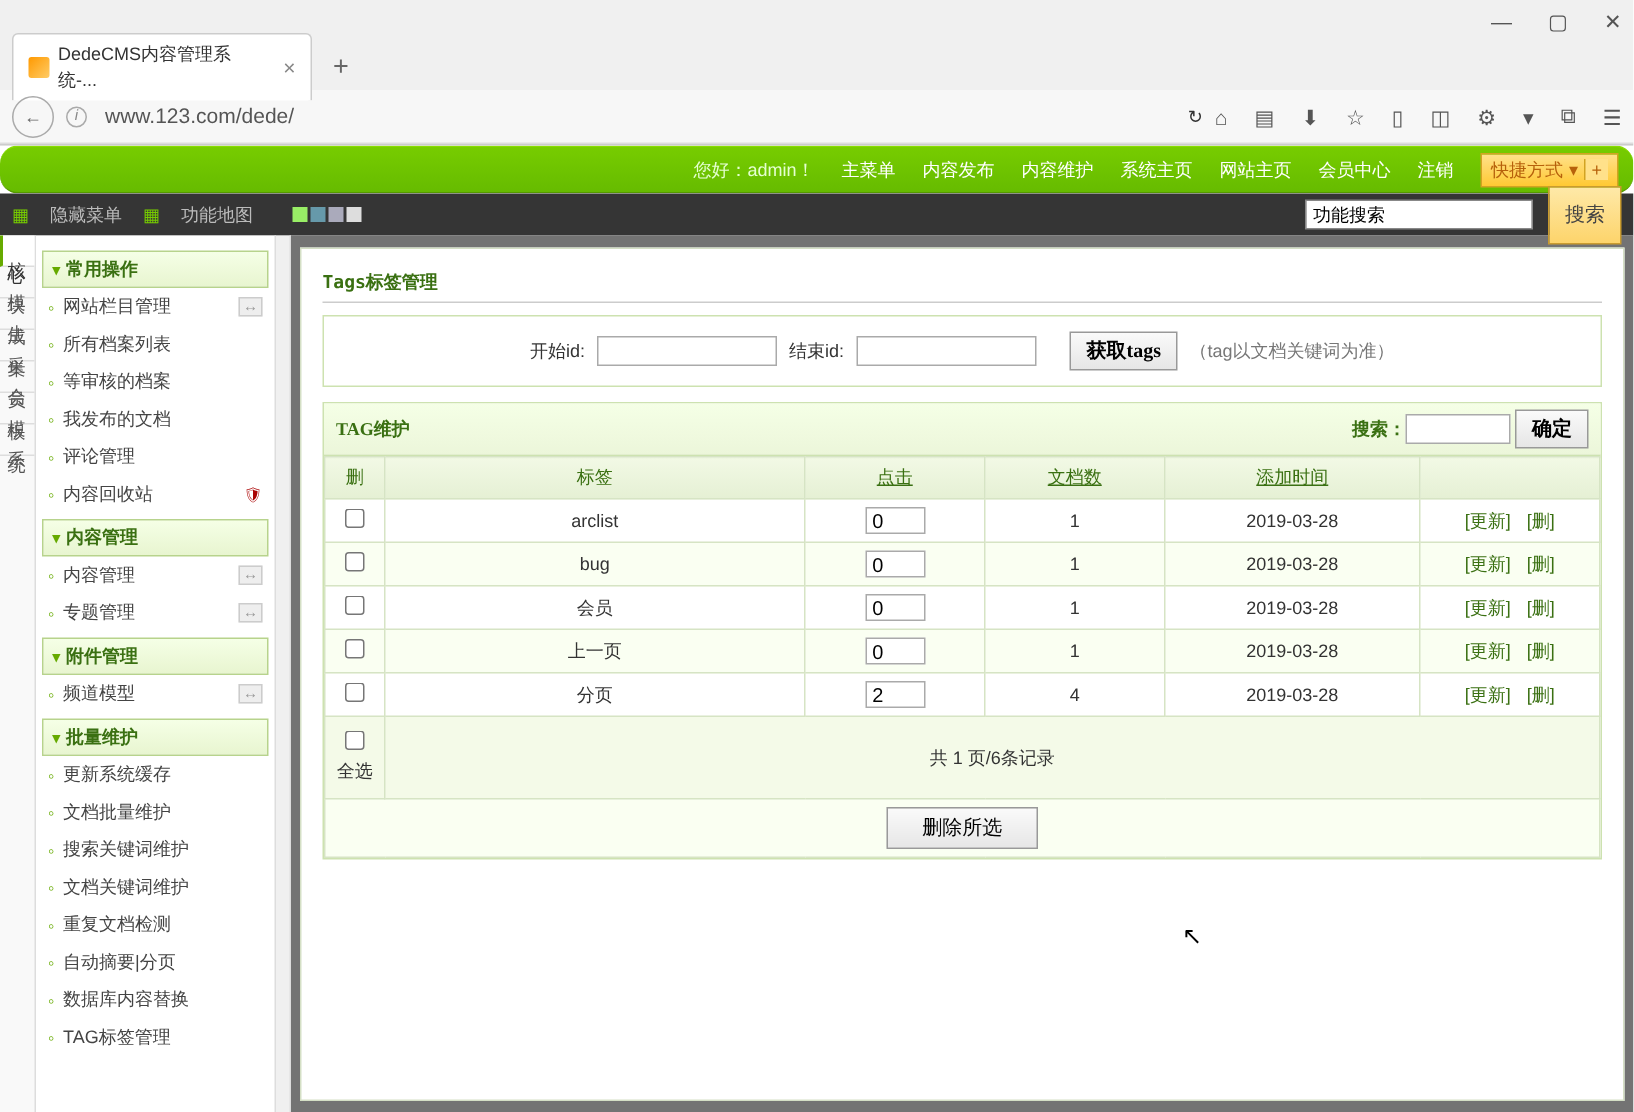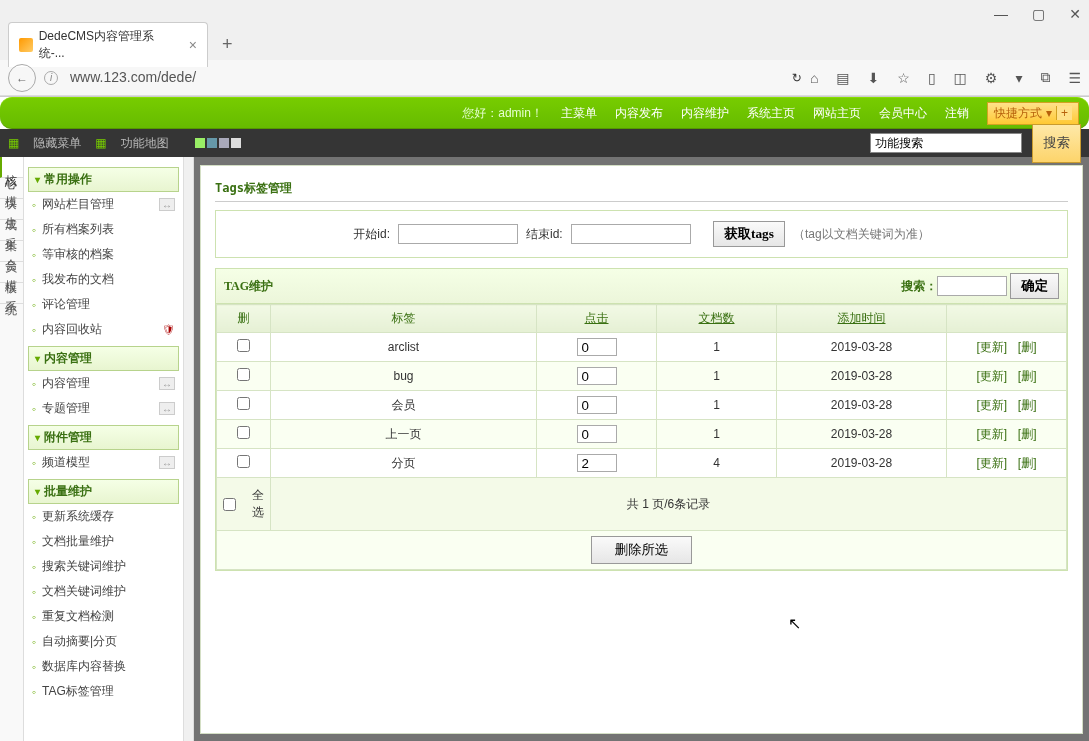--- a/index.html
+++ b/index.html
@@ -70,21 +70,21 @@
 
 
 table.data { width: 100%; border-collapse: collapse; }
 table.data th, table.data td { border: 1px solid #d6e4c4; padding: 5px 6px; text-align: center; font-weight:normal; font-family:"SimSun","Arial"; }
 table.data thead th { background: linear-gradient(#f2f9e5,#e5f0d4); color: #3a7012; }
 table.data thead th a { color:#3a7012; text-decoration:underline; }
 table.data tbody tr:nth-child(even){ background:#fafff2; }
 .click-input { width:40px; border:1px solid #aaa; height:18px; text-align:left; padding-left:4px; }
 .op-link { color:#3a7012; cursor:pointer; margin: 0 2px; }
 .footer-row td { background: #f4fae8; }
-.select-all-cell { display:flex; flex-direction:row; align-items:center; gap:16px; padding:4px 0;}
+.select-all-cell { display:flex; flex-direction:column; align-items:center; gap:6px; padding:4px 0;}
 .delete-row td { padding: 14px 0; }
 .delete-btn { background: linear-gradient(#fafafa,#e6e6e6); border:1px solid #999; padding:4px 23px; cursor:pointer; }
 
 .cursor { position: fixed; left: 788px; top: 614px; font-size: 16px; color: #000; pointer-events:none; }
 
 .vr-divider { width:10px; background:#f0f0f0; border-right:1px solid #ddd; }
 </style>
 </head>
 <body>
 

